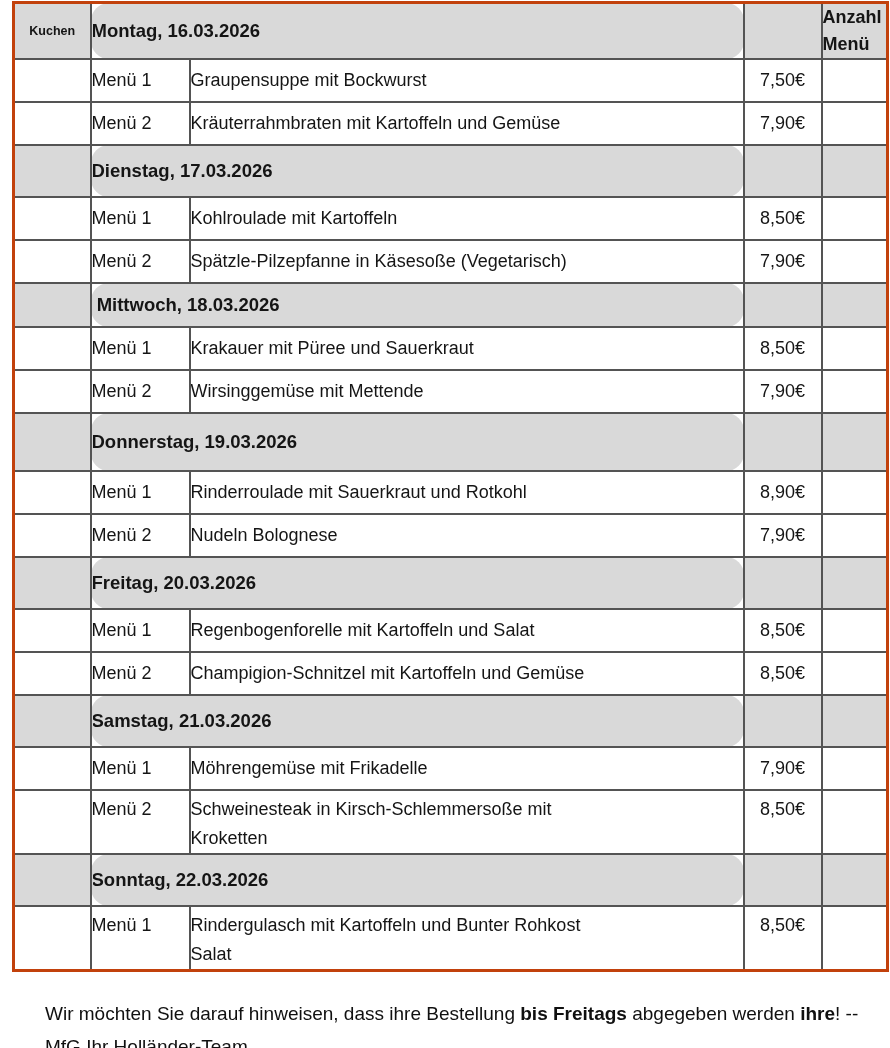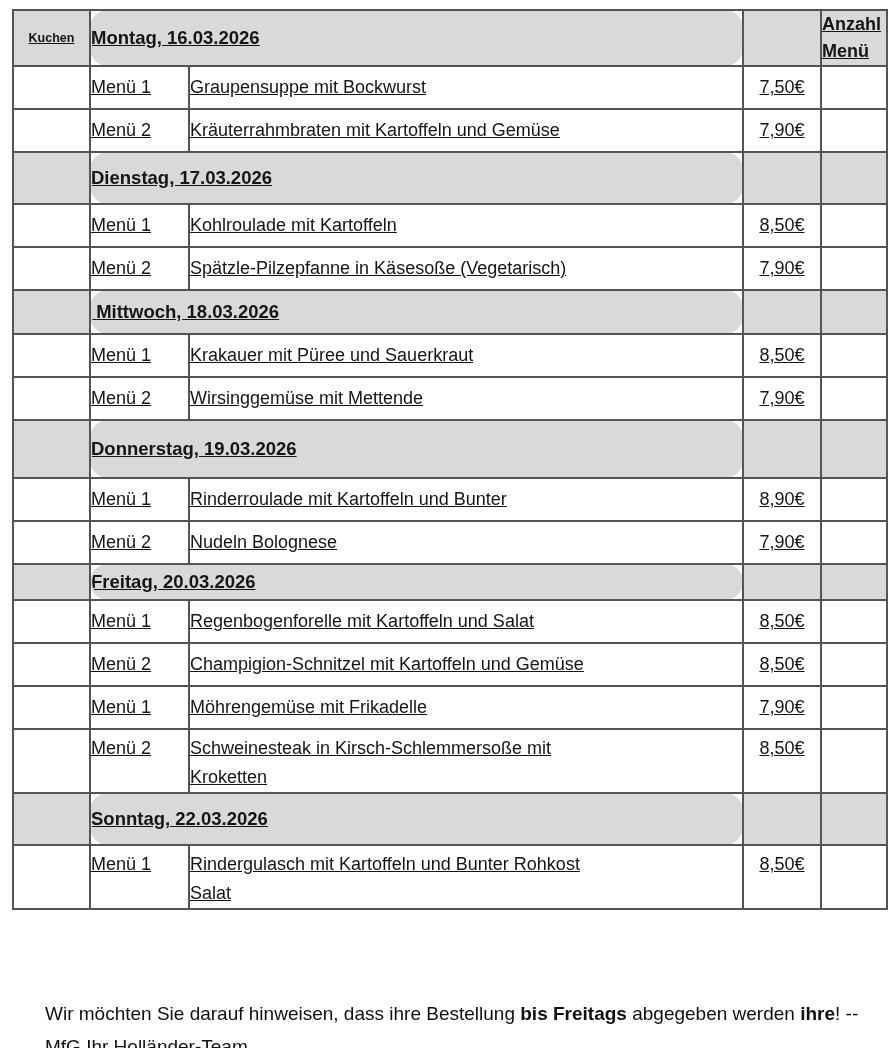--- a/index.html
+++ b/index.html
@@ -11,26 +11,25 @@
     width: 890px;
     height: 1048px;
     overflow: hidden;
     position: relative;
     font-family: "Liberation Sans", "DejaVu Sans", sans-serif;
     color: #151515;
   }
   table.menu {
     position: absolute;
     left: 12px;
-    top: 9px;
+    top: 1px;
     width: 874px;
     border-collapse: collapse;
     table-layout: fixed;
-    border: 1px solid #c2410c;
-    text-decoration: underline;
+    border: 3px solid #c2410c;
   }
   table.menu td {
     border: 2px solid #545454;
     padding: 0;
     overflow: hidden;
   }
   tr.day-row td {
     background: #d9d9d9;
   }
   td.day-cell {
@@ -160,49 +159,55 @@
       </tr>
       <tr class="day-row" style="height: 58px;">
         <td></td>
         <td class="day-cell" colspan="2">Donnerstag, 19.03.2026</td>
         <td></td>
         <td></td>
       </tr>
       <tr class="item-row" style="height: 43px;">
         <td></td>
         <td class="menu-cell">Menü 1</td>
-        <td class="dish-cell">Rinderroulade mit Kartoffeln und Bunter</td>
+        <td class="dish-cell">Rinderroulade mit Sauerkraut und Rotkohl</td>
         <td class="price-cell">8,90€</td>
         <td></td>
       </tr>
       <tr class="item-row" style="height: 43px;">
         <td></td>
         <td class="menu-cell">Menü 2</td>
         <td class="dish-cell">Nudeln Bolognese</td>
         <td class="price-cell">7,90€</td>
         <td></td>
       </tr>
-      <tr class="day-row" style="height: 36px;">
+      <tr class="day-row" style="height: 52px;">
         <td></td>
         <td class="day-cell" colspan="2">Freitag, 20.03.2026</td>
         <td></td>
         <td></td>
       </tr>
       <tr class="item-row" style="height: 43px;">
         <td></td>
         <td class="menu-cell">Menü 1</td>
         <td class="dish-cell">Regenbogenforelle mit Kartoffeln und Salat</td>
         <td class="price-cell">8,50€</td>
         <td></td>
       </tr>
       <tr class="item-row" style="height: 43px;">
         <td></td>
         <td class="menu-cell">Menü 2</td>
         <td class="dish-cell">Champigion-Schnitzel mit Kartoffeln und Gemüse</td>
         <td class="price-cell">8,50€</td>
+        <td></td>
+      </tr>
+      <tr class="day-row" style="height: 52px;">
+        <td></td>
+        <td class="day-cell" colspan="2">Samstag, 21.03.2026</td>
+        <td></td>
         <td></td>
       </tr>
       <tr class="item-row" style="height: 43px;">
         <td></td>
         <td class="menu-cell">Menü 1</td>
         <td class="dish-cell">Möhrengemüse mit Frikadelle</td>
         <td class="price-cell">7,90€</td>
         <td></td>
       </tr>
       <tr class="item-row tall" style="height: 64px;">

